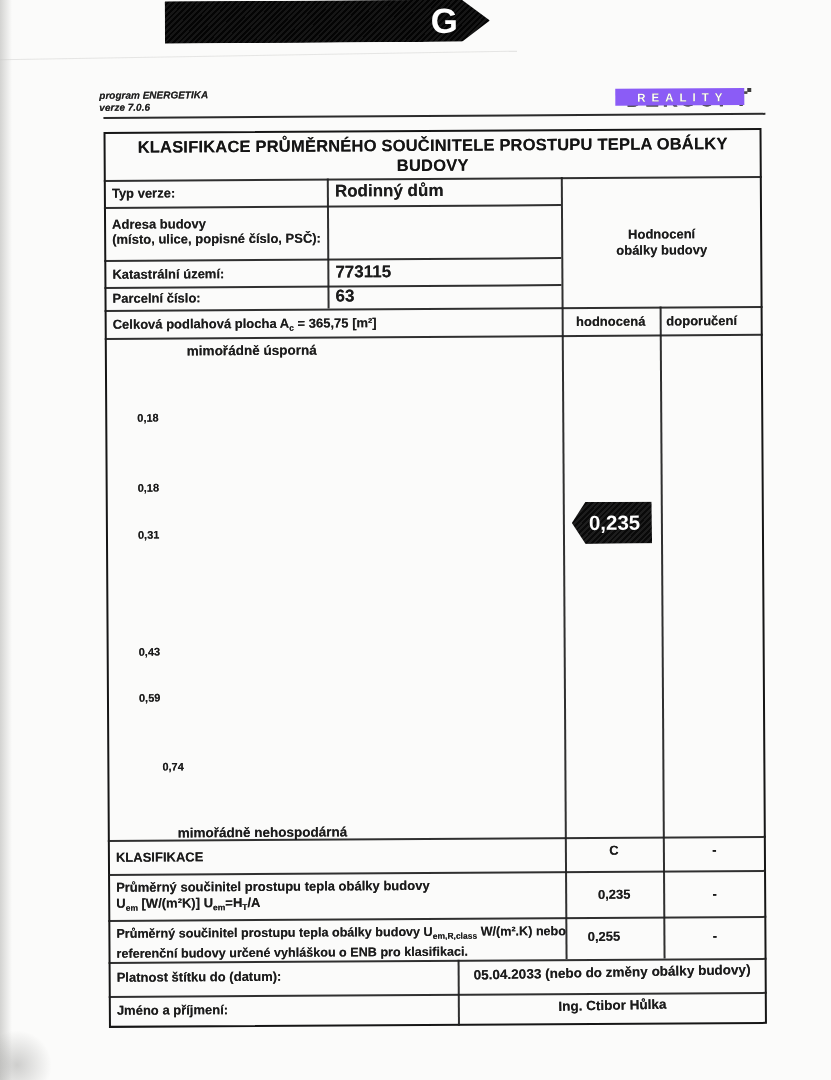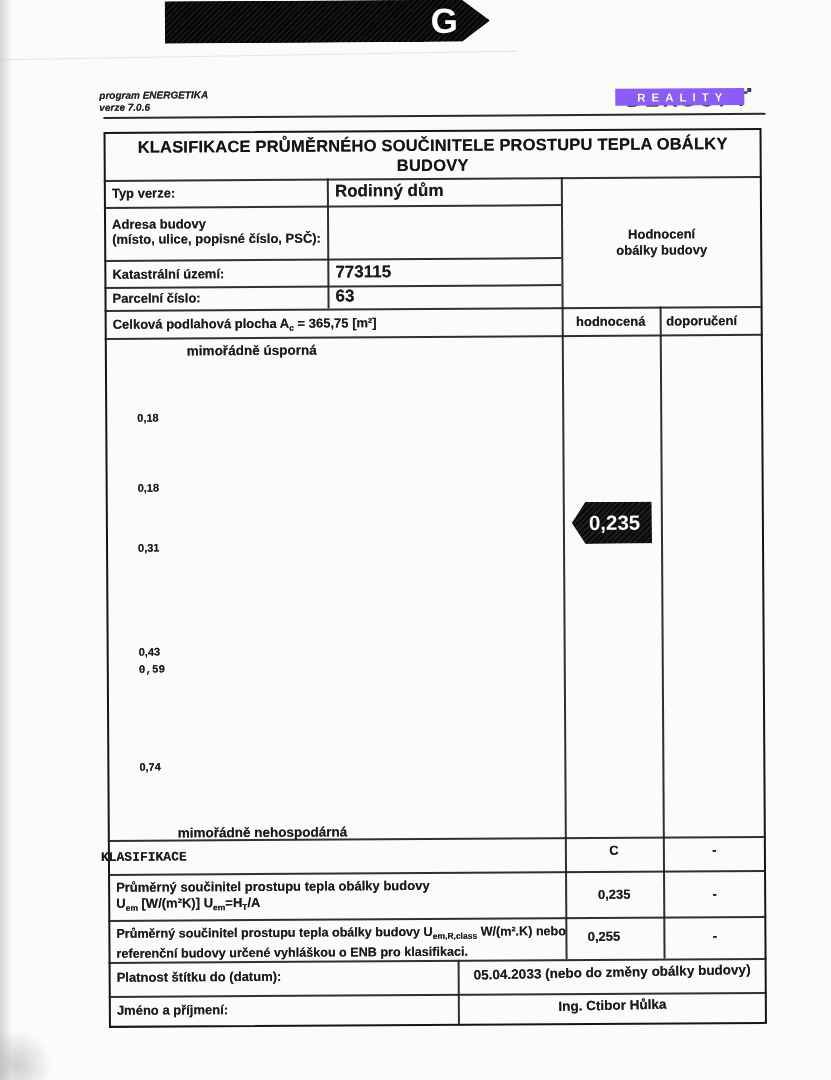--- a/index.html
+++ b/index.html
@@ -128,30 +128,30 @@
   <div class="ebar" style="width: 139px; background-color: rgb(15, 15, 15);">A</div>
   <div class="ebar" style="width: 168px; background-color: rgb(35, 35, 35);">B</div>
   <div class="ebar" style="width: 198px; background-color: rgb(93, 93, 93);">C</div>
   <div class="ebar" style="width: 228px; background-color: rgb(179, 179, 179);">D</div>
   <div class="ebar" style="width: 257px; background-color: rgb(102, 102, 102);">E</div>
   <div class="ebar" style="width: 286px; background-color: rgb(45, 45, 45);">F</div>
   <div class="ebar" style="width: 325px; background-color: rgb(4, 4, 4);">G</div>
 
   <div class="bnd" style="top:410px;">0,18</div>
   <div class="bnd" style="top:480px;">0,18</div>
-  <div class="bnd" style="top:540px;">0,31</div>
+  <div class="bnd" style="top:527px;">0,31</div>
   <div class="bnd" style="top:620px;margin-top:24px;">0,43</div>
-  <div class="bnd" style="top:662px;font-family:Liberation Mono, monospace;">0,59</div>
-  <div class="bnd" style="top:759px;">0,74</div>
+  <div class="bnd" style="top:690px;">0,59</div>
+  <div class="bnd" style="top:759px;margin-left:23px;">0,74</div>
 
   <div class="marker" style="background-color: rgb(10, 10, 10);">0,235</div>
 
   <div class="abs cap" style="left:176px;top:824px;">mimořádně nehospodárná</div>
 
-  <div class="abs cls" style="left:99px;top:848px;font-family:Liberation Mono, monospace;">KLASIFIKACE</div>
+  <div class="abs cls" style="left:114px;top:848px;">KLASIFIKACE</div>
   <div class="abs cval" style="left:563px;top:844px;width:98px;">C</div>
   <div class="abs cval" style="left:661px;top:844px;width:103px;">-</div>
 
   <div class="abs cls" style="left:114px;top:878px;width:440px;">
     <span>Průměrný součinitel prostupu tepla obálky budovy</span><br>
     <span>U</span><sub>em</sub><span> [W/(m²K)] U</span><sub>em</sub><span>=H</span><sub>T</sub><span>/A</span>
   </div>
   <div class="abs cval" style="left:563px;top:888px;width:98px;">0,235</div>
   <div class="abs cval" style="left:661px;top:888px;width:103px;">-</div>
 

